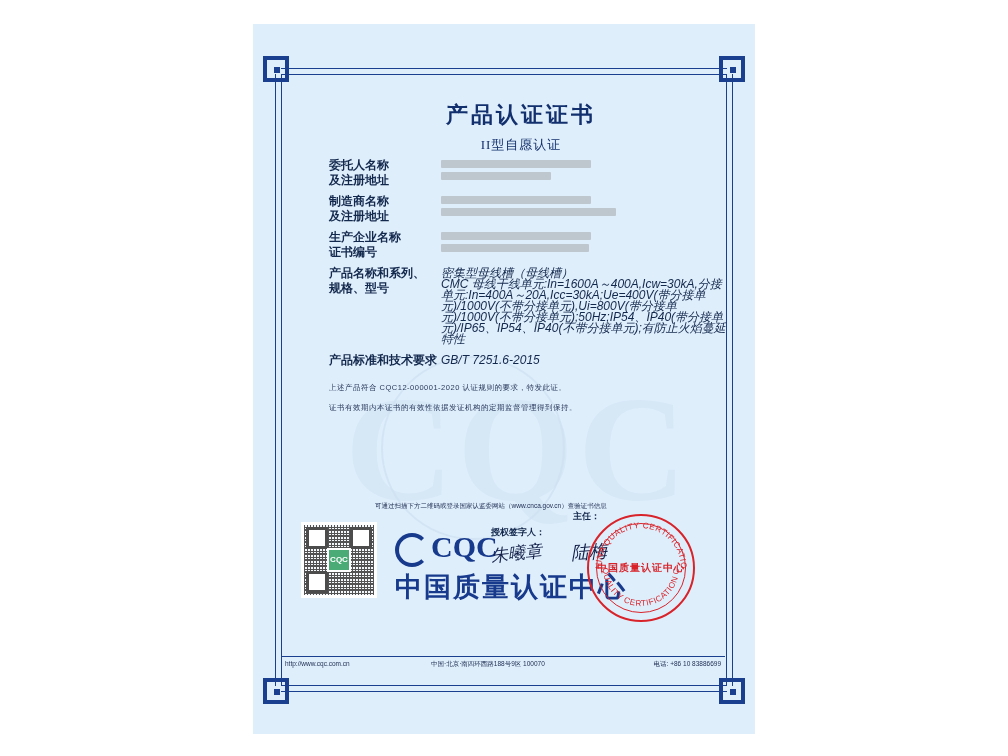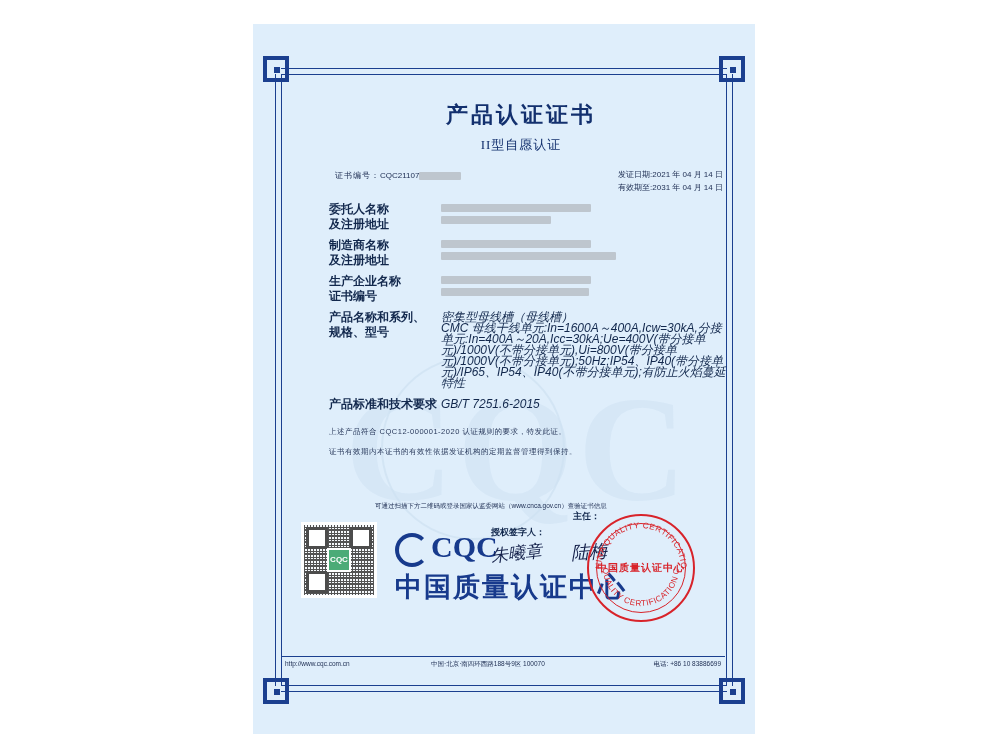--- a/index.html
+++ b/index.html
@@ -418,29 +418,20 @@
     <div class="corner c-tl"></div>
     <div class="corner c-tr"></div>
     <div class="corner c-bl"></div>
     <div class="corner c-br"></div>
 
     <div class="content">
 
       <div class="title-main">产品认证证书</div>
       <div class="title-sub">II型自愿认证</div>
 
-      <div class="meta-row">
-        <div class="cert-no">
-          <span class="lbl">证书编号：</span><span>CQC21107</span><span class="redacted" style="width:42px;height:8px;"></span>
-        </div>
-        <div class="dates">
-          <div>发证日期:2021 年 04 月 14 日</div>
-          <div>有效期至:2031 年 04 月 14 日</div>
-        </div>
-      </div>
 
       <table class="fields">
         <tbody>
             <tr>
           <td class="label">
             <span>委托人名称</span>
             <span class="l2">及注册地址</span>
           </td>
           <td class="value">
             <span class="bar" style="width:150px;"></span>

